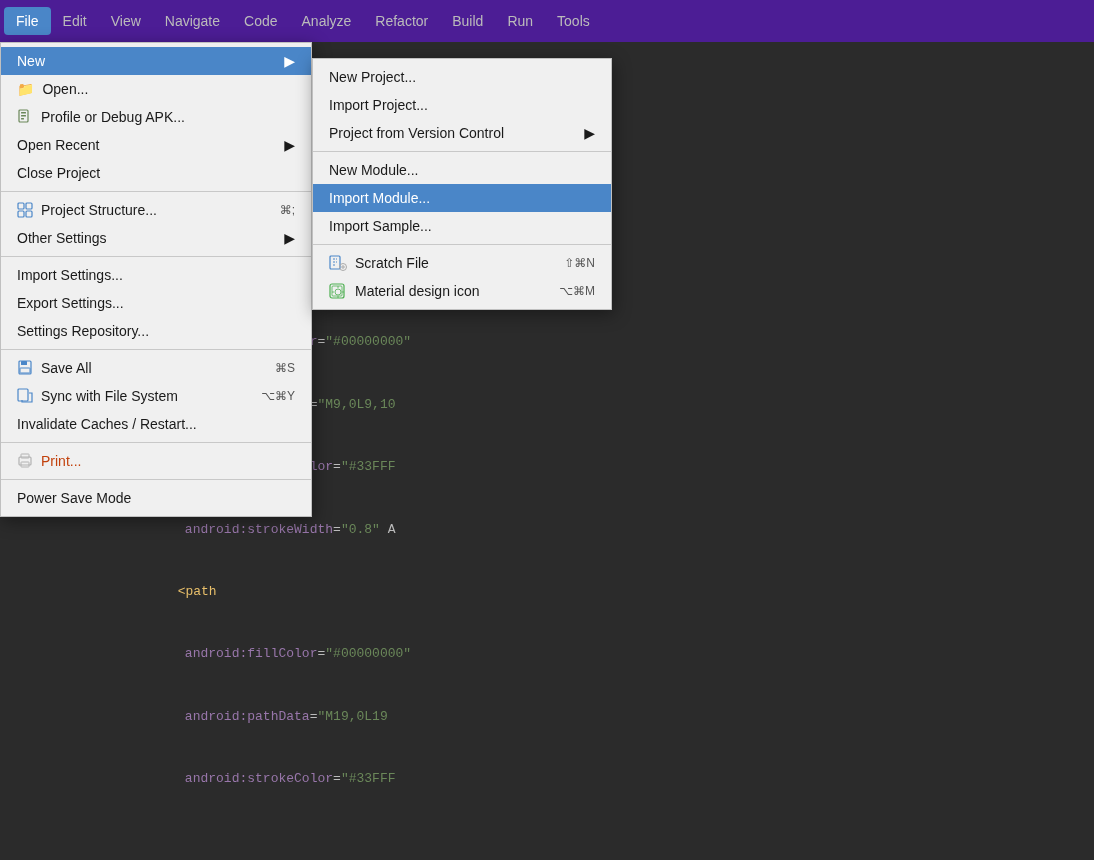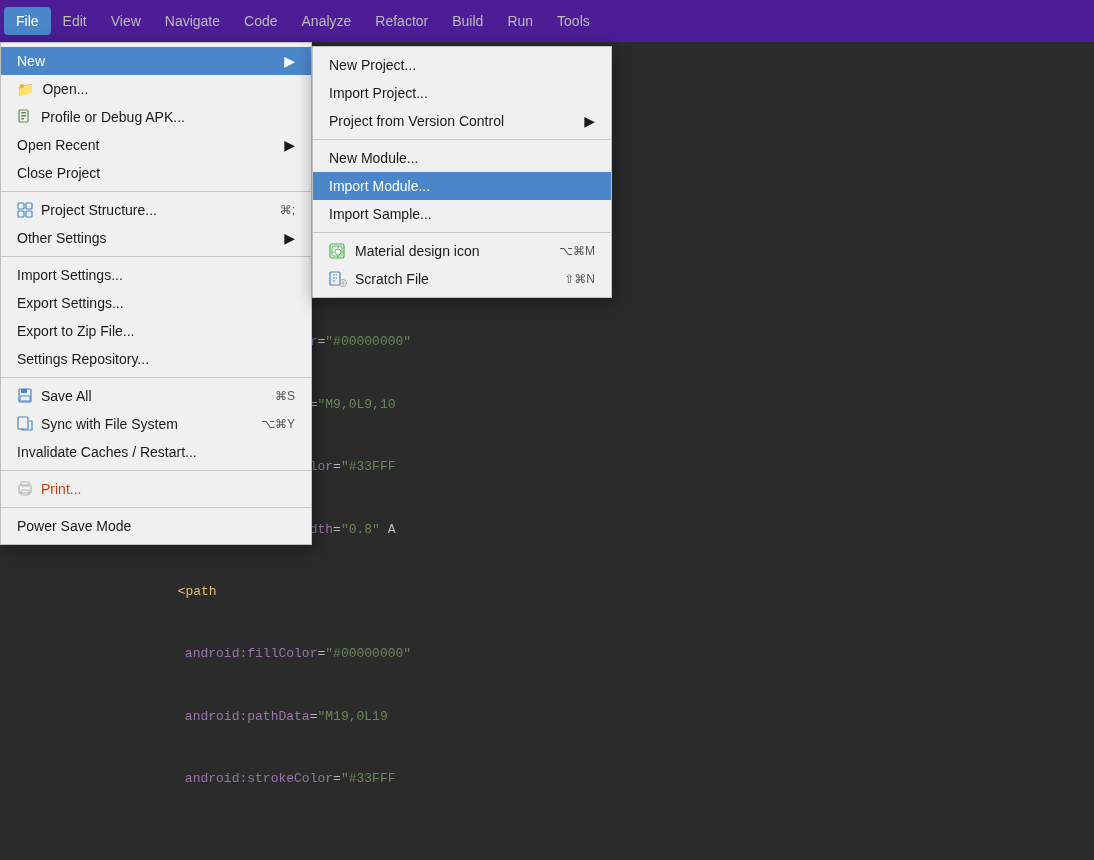--- a/index.html
+++ b/index.html
@@ -131,21 +131,21 @@
     }
 
     
     .sub-dropdown {
       background: #f0f0f0;
       border: 1px solid #c0c0c0;
       box-shadow: 2px 4px 16px rgba(0,0,0,0.4);
       width: 300px;
       padding: 4px 0;
       font-size: 14px;
-      margin-top: 4px;
+      margin-top: 16px;
       align-self: flex-start;
     }
   </style>
 </head>
 <body>
 
 <div class="menubar">
   <div class="menubar-item active">
     <span>File</span>
   </div>
@@ -301,25 +301,20 @@
         <span>Import Settings...</span>
       </div>
     </div>
 
     <div class="menu-item">
       <div class="item-left">
         <span>Export Settings...</span>
       </div>
     </div>
 
-    <div class="menu-item">
-      <div class="item-left">
-        <span>Export to Zip File...</span>
-      </div>
-    </div>
 
     <div class="menu-item">
       <div class="item-left">
         <span>Settings Repository...</span>
       </div>
     </div>
 
     <div class="menu-separator"></div>
 
     <div class="menu-item">
@@ -422,20 +417,39 @@
       </div>
     </div>
 
     <div class="menu-item">
       <div class="item-left">
         <span>Import Sample...</span>
       </div>
     </div>
 
     <div class="menu-separator"></div>
+
+    <div class="menu-item">
+      <div class="item-left">
+        <span style="width:18px;height:16px;display:inline-block;">
+          <svg width="18" height="16" viewBox="0 0 18 16">
+            <rect x="1" y="1" width="10" height="13" rx="1" fill="none" stroke="#4a86c8" stroke-width="1.2"></rect>
+            <path d="M4 4 L8 4" stroke="#4a86c8" stroke-width="1" stroke-dasharray="2,1"></path>
+            <path d="M4 7 L8 7" stroke="#4a86c8" stroke-width="1" stroke-dasharray="2,1"></path>
+            <path d="M4 10 L7 10" stroke="#4a86c8" stroke-width="1" stroke-dasharray="2,1"></path>
+            <circle cx="14" cy="12" r="3.5" fill="none" stroke="#aaaaaa" stroke-width="1"></circle>
+            <path d="M12 12 L16 12 M14 10 L14 14" stroke="#aaaaaa" stroke-width="1"></path>
+          </svg>
+        </span>
+        <span>Scratch File</span>
+      </div>
+      <div class="item-right">
+        <span class="shortcut">⇧⌘N</span>
+      </div>
+    </div>
 
     <div class="menu-item">
       <div class="item-left">
         <span style="width:18px;height:16px;display:inline-block;">
           <svg width="18" height="16" viewBox="0 0 18 16">
             <rect x="1" y="1" width="14" height="14" rx="2" fill="none" stroke="#4caf50" stroke-width="1.2"></rect>
             <rect x="3" y="3" width="10" height="10" rx="1" fill="none" stroke="#4caf50" stroke-width="0.8"></rect>
             <circle cx="9" cy="9" r="3" fill="none" stroke="#4caf50" stroke-width="0.8"></circle>
             <line x1="9" y1="3" x2="9" y2="5" stroke="#4caf50" stroke-width="0.8"></line>
             <line x1="9" y1="13" x2="9" y2="15" stroke="#4caf50" stroke-width="0.8"></line>
@@ -443,33 +457,14 @@
             <line x1="13" y1="9" x2="15" y2="9" stroke="#4caf50" stroke-width="0.8"></line>
           </svg>
         </span>
         <span>Material design icon</span>
       </div>
       <div class="item-right">
         <span class="shortcut">⌥⌘M</span>
       </div>
     </div>
 
-    <div class="menu-item">
-      <div class="item-left">
-        <span style="width:18px;height:16px;display:inline-block;">
-          <svg width="18" height="16" viewBox="0 0 18 16">
-            <rect x="1" y="1" width="10" height="13" rx="1" fill="none" stroke="#4a86c8" stroke-width="1.2"></rect>
-            <path d="M4 4 L8 4" stroke="#4a86c8" stroke-width="1" stroke-dasharray="2,1"></path>
-            <path d="M4 7 L8 7" stroke="#4a86c8" stroke-width="1" stroke-dasharray="2,1"></path>
-            <path d="M4 10 L7 10" stroke="#4a86c8" stroke-width="1" stroke-dasharray="2,1"></path>
-            <circle cx="14" cy="12" r="3.5" fill="none" stroke="#aaaaaa" stroke-width="1"></circle>
-            <path d="M12 12 L16 12 M14 10 L14 14" stroke="#aaaaaa" stroke-width="1"></path>
-          </svg>
-        </span>
-        <span>Scratch File</span>
-      </div>
-      <div class="item-right">
-        <span class="shortcut">⇧⌘N</span>
-      </div>
-    </div>
-
   </div>
 </div>
 
 </body></html>

